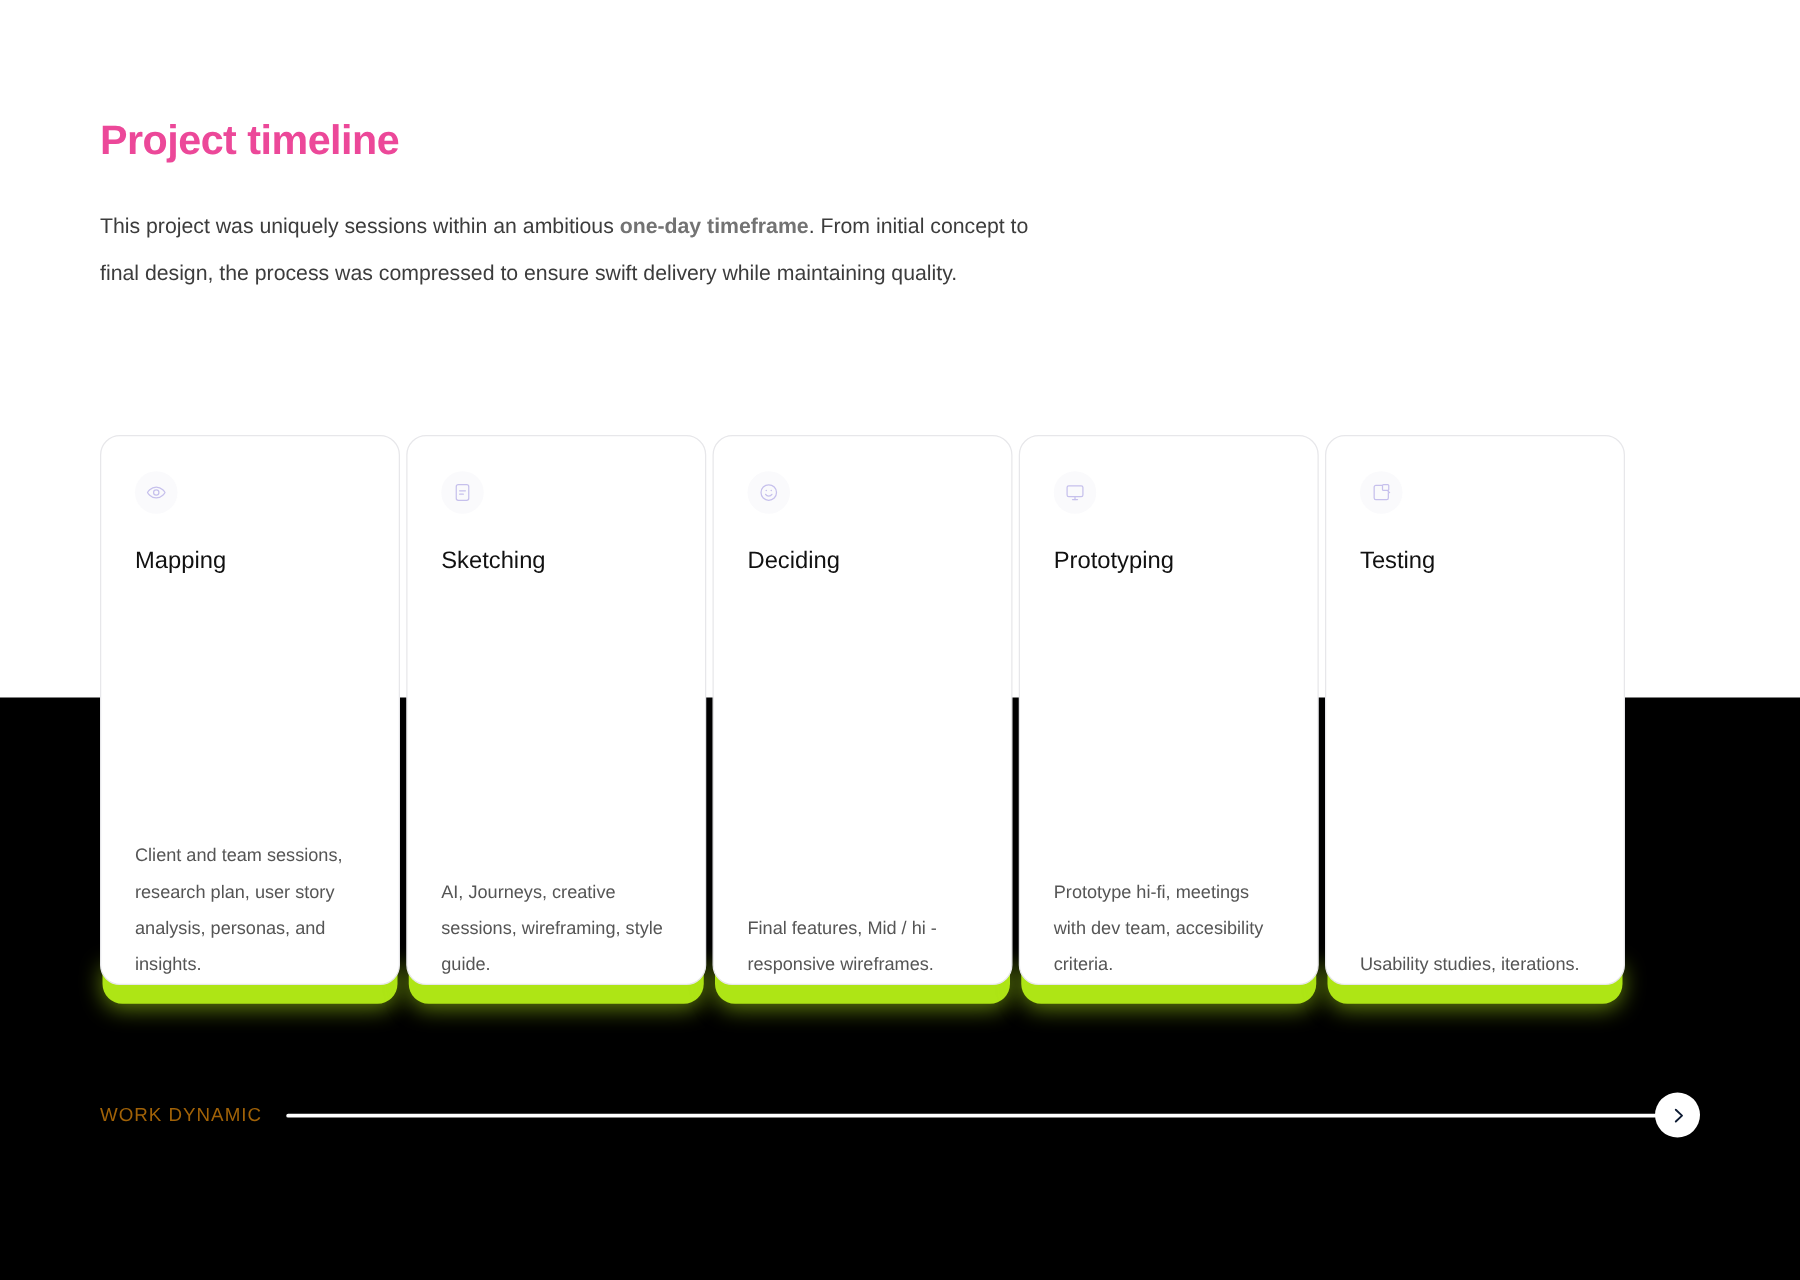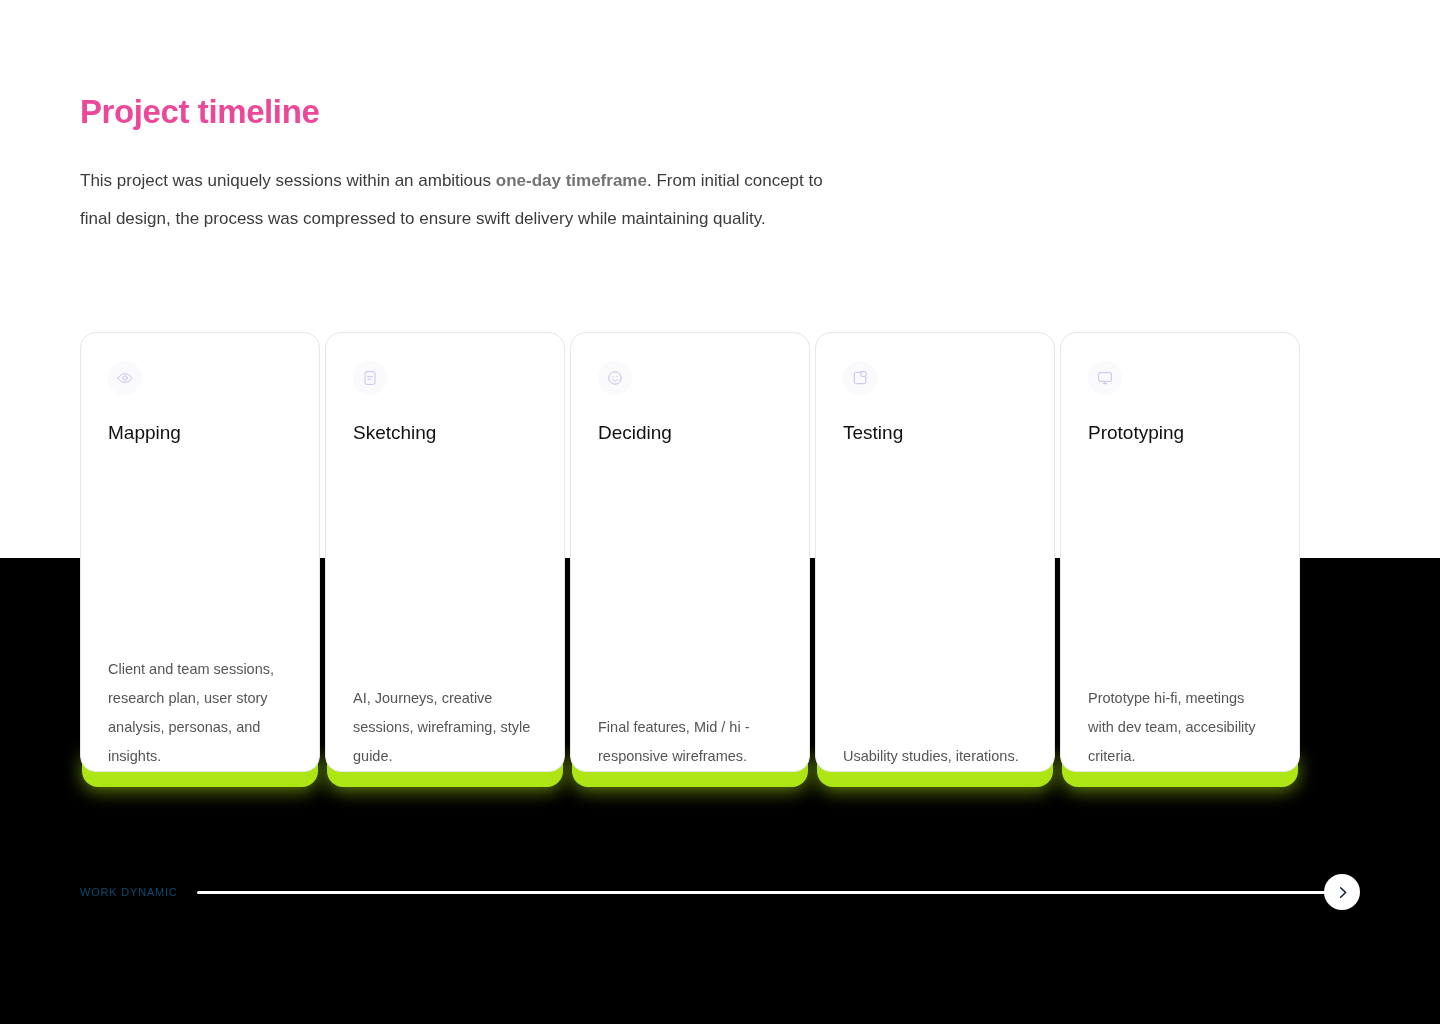--- a/index.html
+++ b/index.html
@@ -49,21 +49,21 @@
     line-height: 38px;
     color: #3c3c3c;
     max-width: 760px;
   }
   #intro-paragraph b { font-weight: bold; color: #737373; }
 
   
   #cards-row {
     position: absolute;
     left: 80px;
-    top: 332px;
+    top: 348px;
     width: 1280px;
     display: flex;
     gap: 5px;
     z-index: 4;
   }
 
   .card {
     position: relative;
     width: 240px;
     height: 440px;
@@ -131,23 +131,23 @@
     left: 80px;
     top: 876px;
     width: 1280px;
     height: 32px;
     display: flex;
     align-items: center;
     z-index: 5;
   }
 
   #work-dynamic-label {
-    font-size: 11px;
+    font-size: 15px;
     letter-spacing: 0.8px;
-    color: #0c4a6e;
+    color: #a16207;
     white-space: nowrap;
   }
 
   #bottom-rule {
     flex: 1 1 auto;
     height: 3px;
     background: #ffffff;
     margin-left: 19px;
     margin-right: -16px;
     border-radius: 2px;
@@ -225,41 +225,41 @@
         </svg>
     </div>
     <div class="card-title">Deciding</div>
     <div class="card-spacer"></div>
     <div class="card-desc">Final features, Mid / hi - responsive wireframes.</div>
   </div>
 
   <div class="card">
     <div class="card-icon-wrap">
       <svg viewBox="0 0 24 24">
+          <rect x="2.5" y="4" width="19" height="13" rx="2"></rect>
+          <line x1="9" y1="20.5" x2="15" y2="20.5"></line>
+          <line x1="12" y1="17" x2="12" y2="20.5"></line>
+        </svg>
+    </div>
+    <div class="card-title">Prototyping</div>
+    <div class="card-spacer"></div>
+    <div class="card-desc">Prototype hi-fi, meetings with dev team, accesibility criteria.</div>
+  </div>
+
+  <div class="card">
+    <div class="card-icon-wrap">
+      <svg viewBox="0 0 24 24">
           <path d="M13 3.5H5.5A2 2 0 0 0 3.5 5.5v13a2 2 0 0 0 2 2h13a2 2 0 0 0 2-2V12"></path>
           <rect x="13.5" y="2.5" width="7.5" height="7" rx="1.2"></rect>
           <line x1="20" y1="10.2" x2="22" y2="12.2"></line>
         </svg>
     </div>
     <div class="card-title">Testing</div>
     <div class="card-spacer"></div>
     <div class="card-desc">Usability studies, iterations.</div>
-  </div>
-
-  <div class="card">
-    <div class="card-icon-wrap">
-      <svg viewBox="0 0 24 24">
-          <rect x="2.5" y="4" width="19" height="13" rx="2"></rect>
-          <line x1="9" y1="20.5" x2="15" y2="20.5"></line>
-          <line x1="12" y1="17" x2="12" y2="20.5"></line>
-        </svg>
-    </div>
-    <div class="card-title">Prototyping</div>
-    <div class="card-spacer"></div>
-    <div class="card-desc">Prototype hi-fi, meetings with dev team, accesibility criteria.</div>
   </div>
 
 </div>
 
 <div id="bottom-bar">
   <span id="work-dynamic-label">WORK DYNAMIC</span>
   <div id="bottom-rule"></div>
   <button id="next-button">
     <span style="display:flex;">
       <svg viewBox="0 0 24 24">

